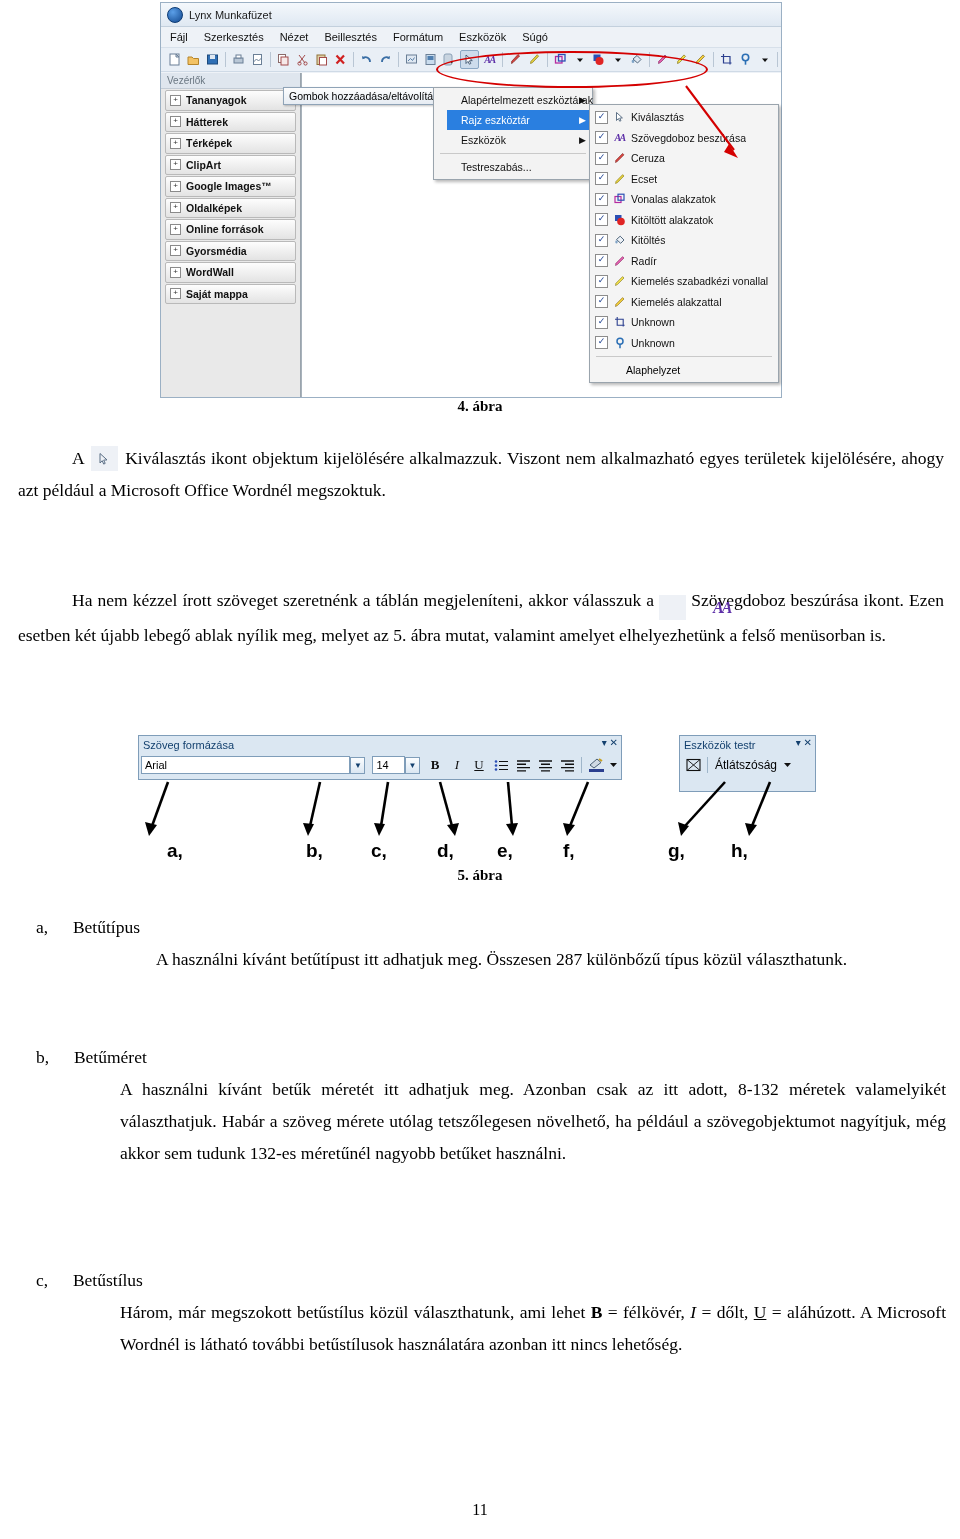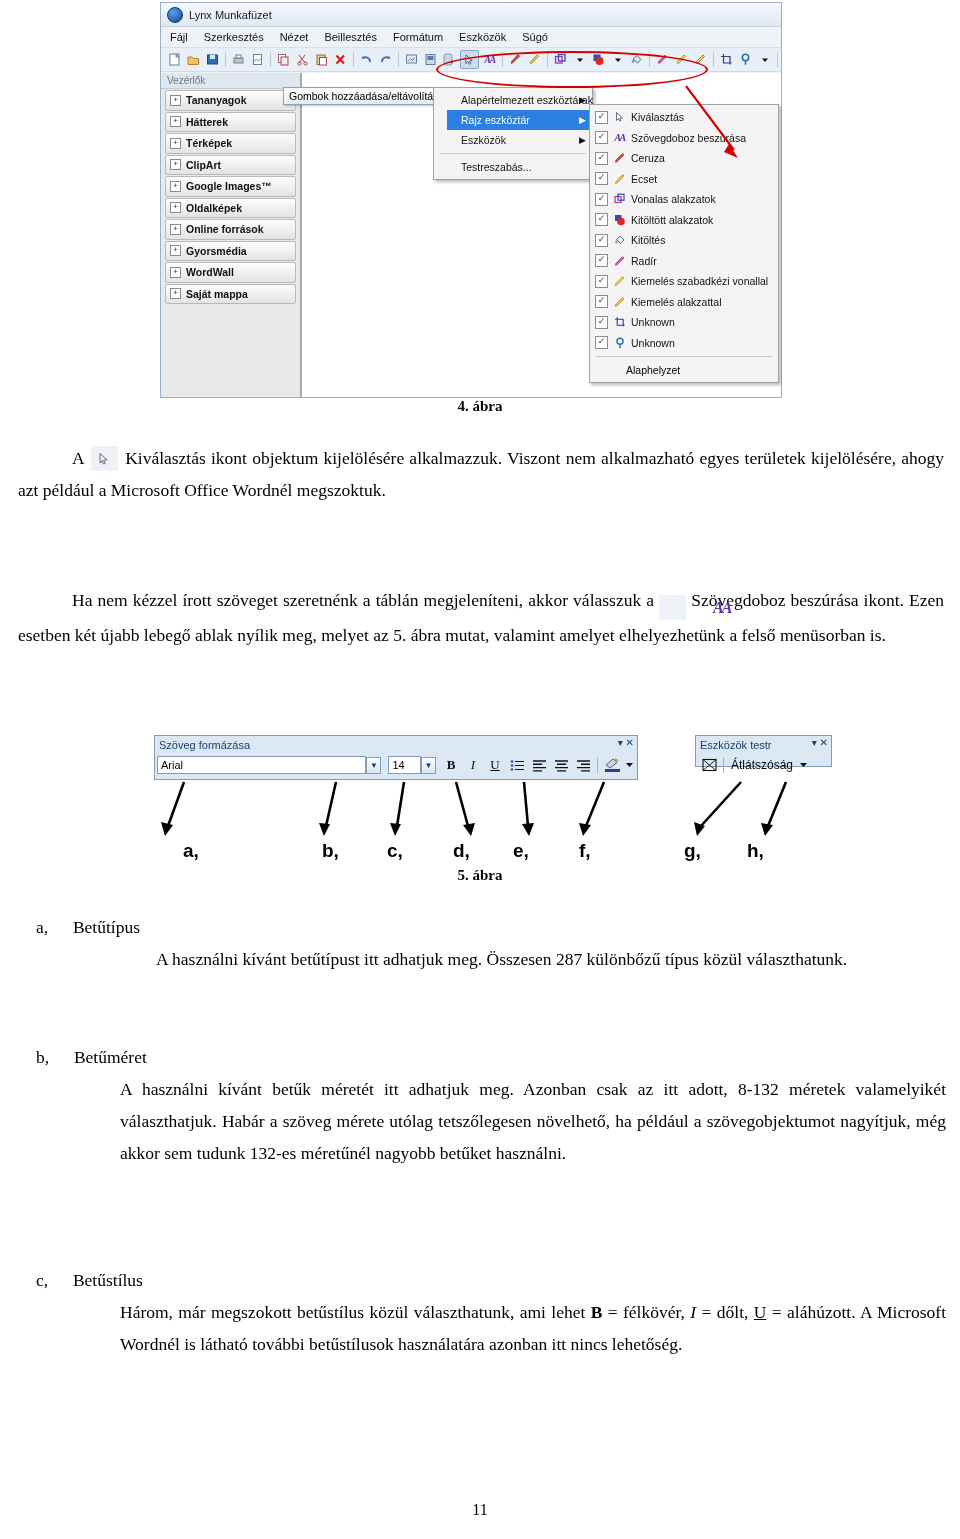--- a/index.html
+++ b/index.html
@@ -155,21 +155,21 @@
   .chip svg{position:absolute;left:50%;top:50%;transform:translate(-50%,-50%);}
   .chip-aa{
     display:inline-block;width:27px;height:25px;vertical-align:-7px;
     background:#eef1f6;position:relative;
     font-family:"Liberation Serif", serif;font-weight:bold;font-style:italic;
     font-size:16px;color:#5d2fa8;text-align:center;line-height:25px;
     letter-spacing:-2px;
   }
 
   
-  .fig5{position:absolute;left:16px;right:0;top:730px;height:160px;text-decoration:underline;}
+  .fig5{position:absolute;left:0;right:0;top:730px;height:160px;text-decoration:underline;}
   .tbwin{
     position:absolute;
     background:#dbe7f2;
     border:1px solid #7f9db9;
     box-sizing:border-box;
   }
   .tbwin .cap{
     height:17px;display:flex;align-items:center;
     font-size:11px;color:#13406e;padding-left:4px;
     box-sizing:border-box;position:relative;
@@ -662,21 +662,21 @@
           </svg>
       </div>
       <div class="fmtbtn" style="width:12px;">
         <svg width="7" height="6">
             <path d="M0 1 L7 1 L3.5 5 z" fill="#111"></path>
           </svg>
       </div>
     </div>
   </div>
 
-  <div class="tbwin" style="left:679px;top:5px;width:137px;height:32px;">
+  <div class="tbwin" style="left:679px;top:5px;width:137px;height:57px;">
     <div class="cap">
       <span>Eszközök testr</span>
       <span class="capbtns">
         <span>▾</span>
         <span>✕</span>
       </span>
     </div>
     <div class="tbrow">
       <div class="fmtbtn">
         <svg width="15" height="14">

